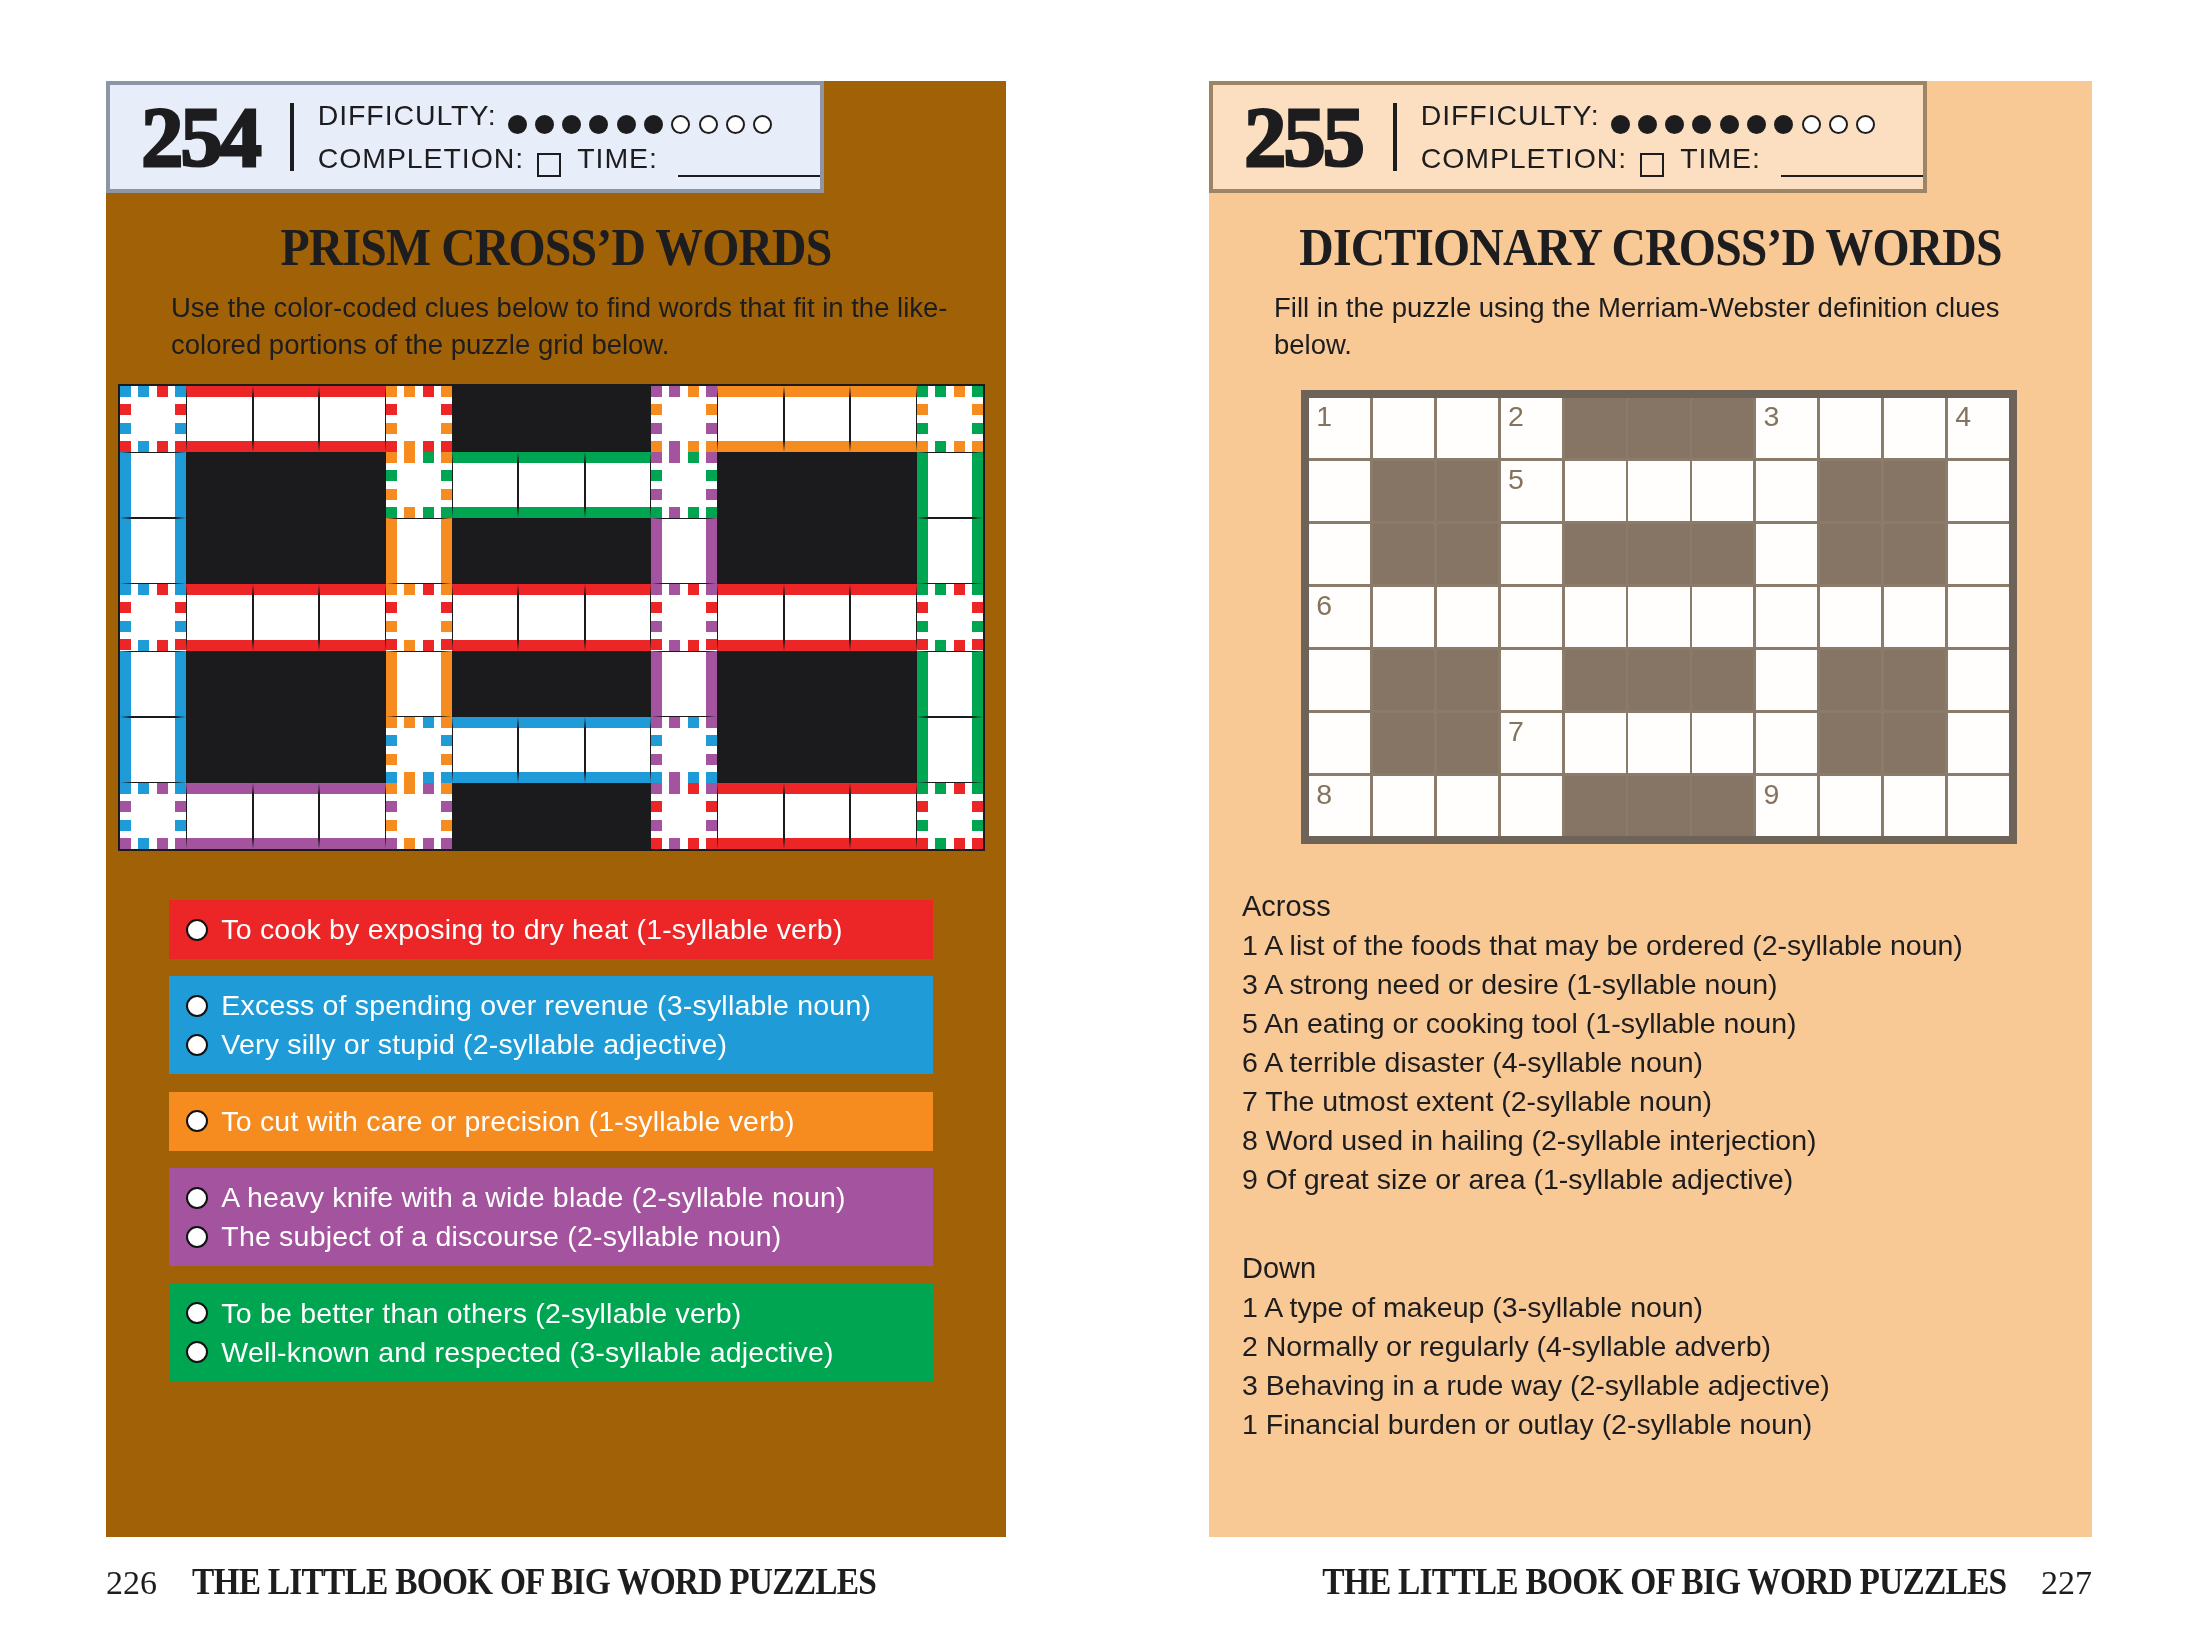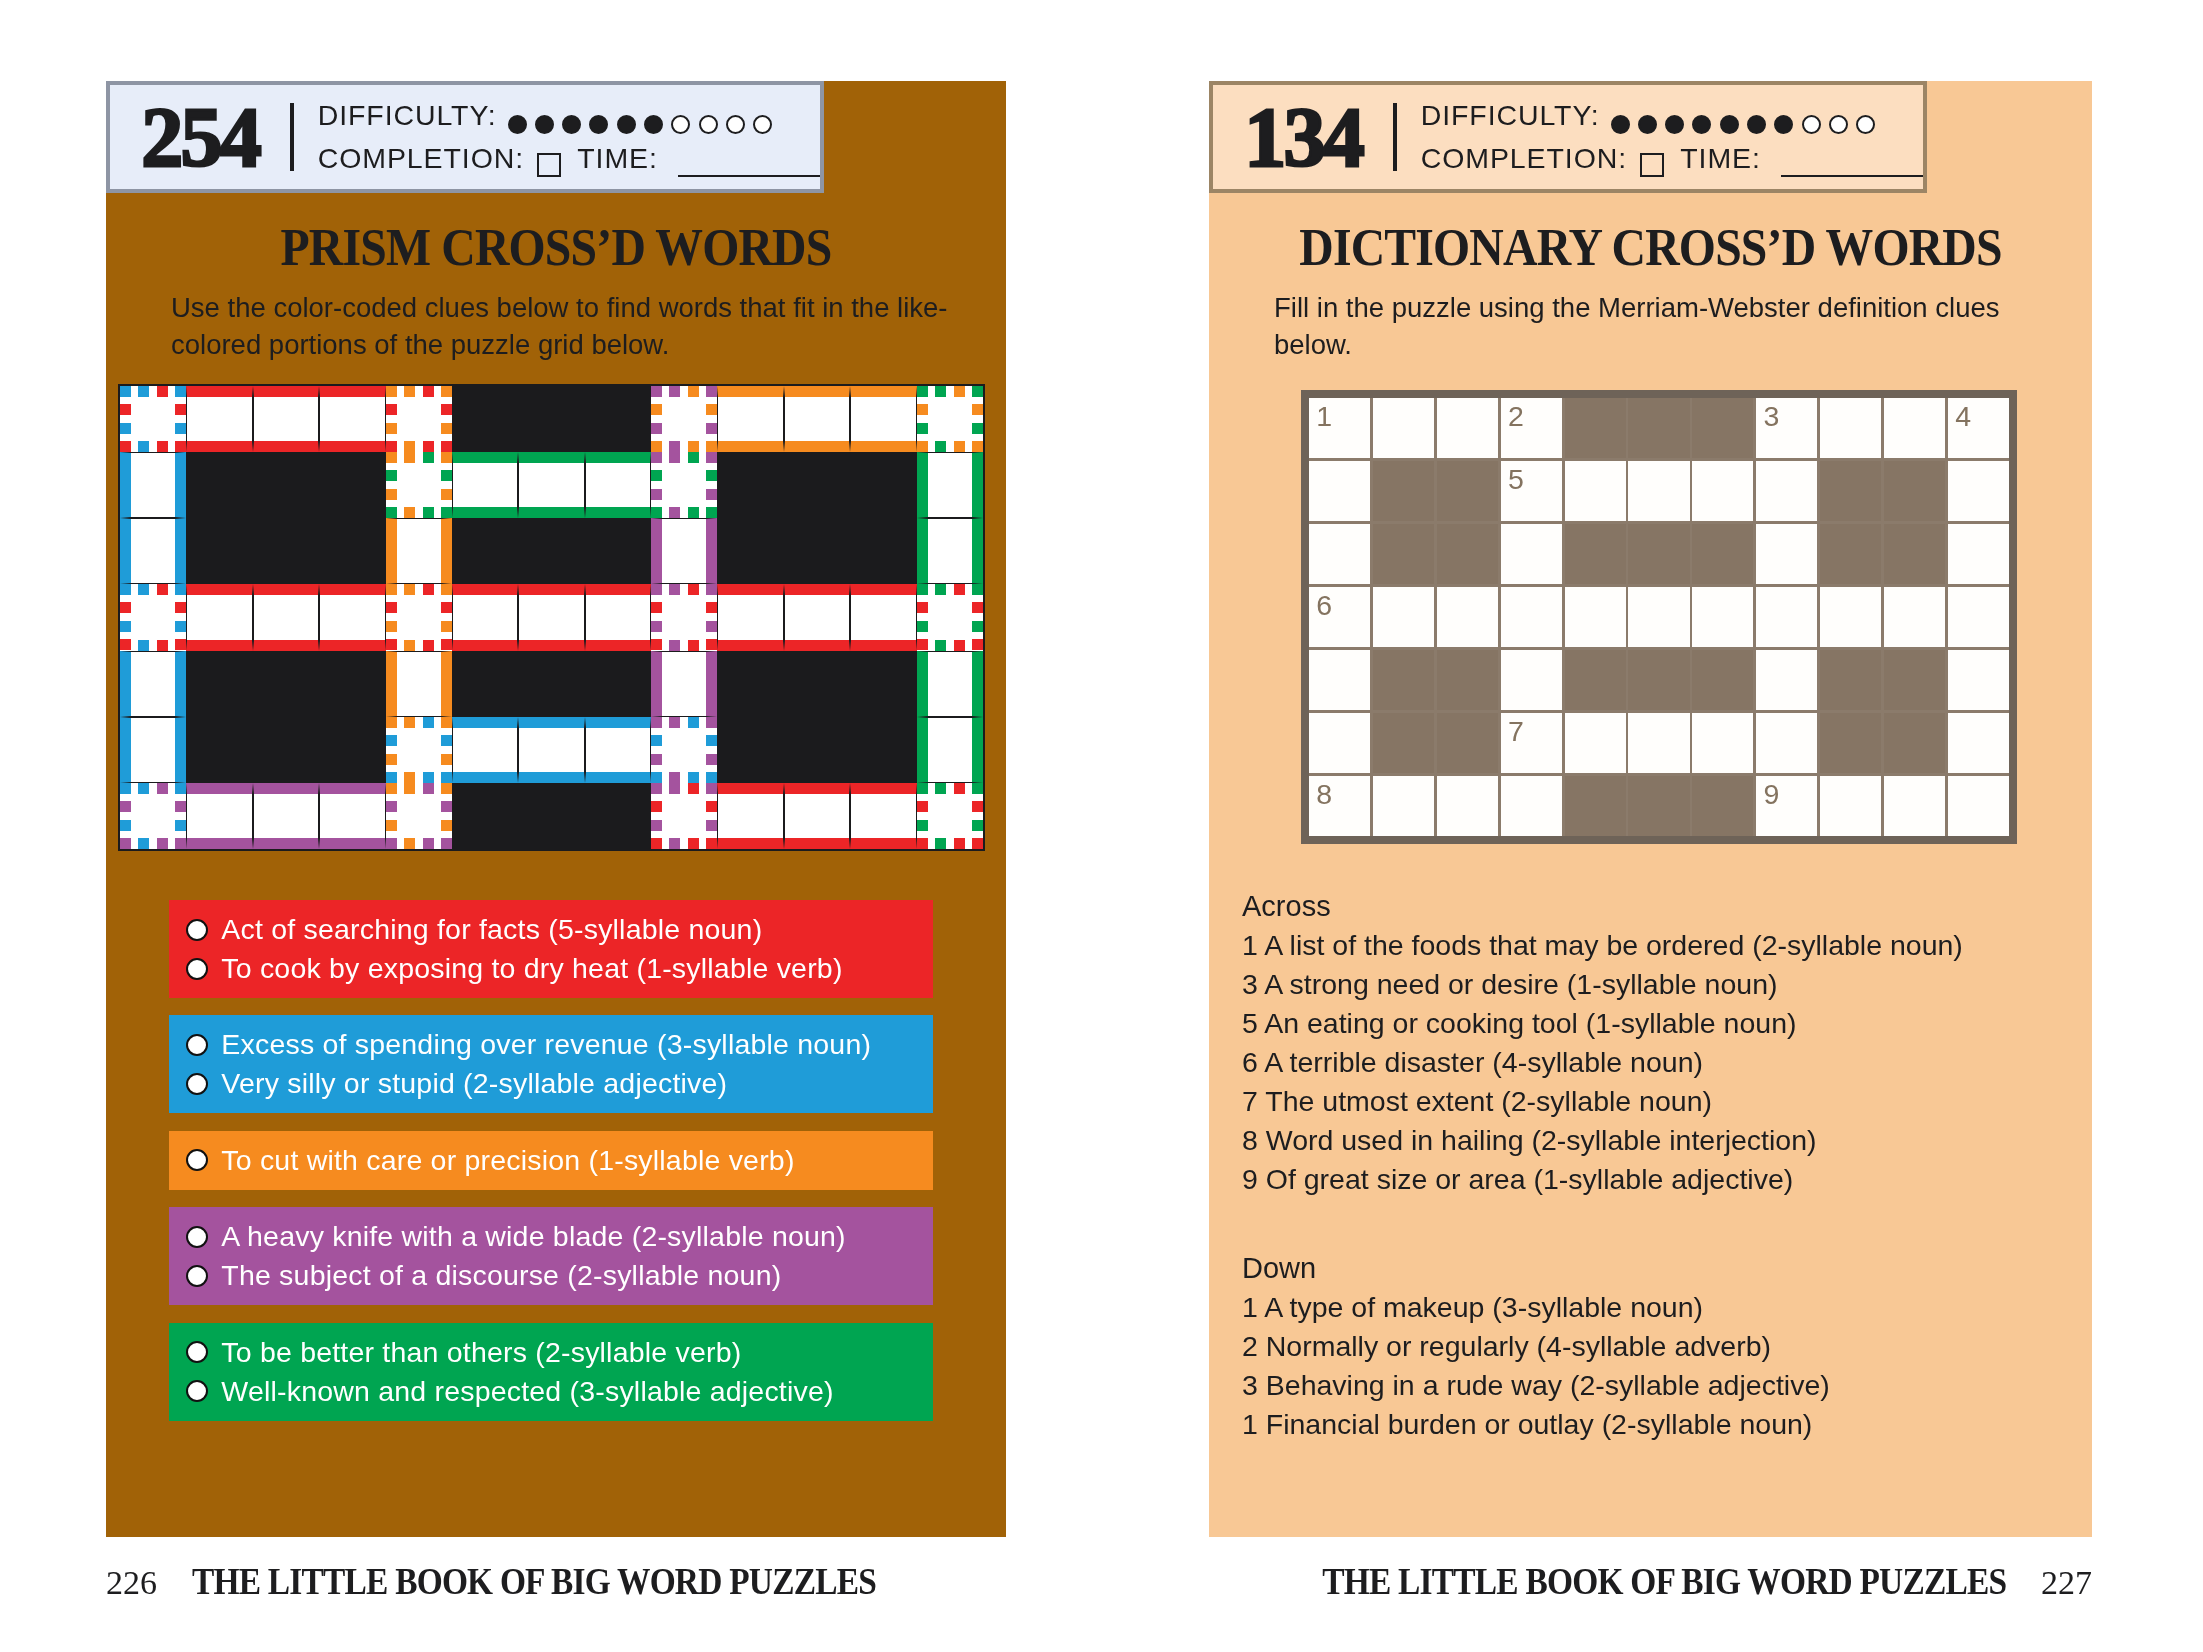--- a/index.html
+++ b/index.html
@@ -273,24 +273,20 @@
         <div class="strip" style="width: 100%; height: 11px; bottom: 0px; left: 0px; background: repeating-linear-gradient(90deg, rgb(236, 37, 39) 0px, rgb(236, 37, 39) 11px, rgb(255, 255, 255) 11px, rgb(255, 255, 255) 18.4px, rgb(0, 165, 81) 18.4px, rgb(0, 165, 81) 29px, rgb(255, 255, 255) 29px, rgb(255, 255, 255) 37px);"></div>
         <div class="strip" style="width: 11px; height: 100%; left: 0px; top: 0px; background: repeating-linear-gradient(rgb(0, 165, 81) 0px, rgb(0, 165, 81) 11px, rgb(255, 255, 255) 11px, rgb(255, 255, 255) 18.4px, rgb(236, 37, 39) 18.4px, rgb(236, 37, 39) 29px, rgb(255, 255, 255) 29px, rgb(255, 255, 255) 37px);"></div>
         <div class="strip" style="width: 11px; height: 100%; right: 0px; top: 0px; background: repeating-linear-gradient(rgb(0, 165, 81) 0px, rgb(0, 165, 81) 11px, rgb(255, 255, 255) 11px, rgb(255, 255, 255) 18.4px, rgb(236, 37, 39) 18.4px, rgb(236, 37, 39) 29px, rgb(255, 255, 255) 29px, rgb(255, 255, 255) 37px);"></div>
       </div>
     </div>
 
   <div class="clue-boxes" id="clue-boxes">
       <div class="clue-box" style="background: rgb(236, 37, 39);">
         <div class="clue-row">
           <span class="bullet"></span>
-          <span class="clue-text">Act of searching for facts (5-syllable noun)</span>
-        </div>
-        <div class="clue-row">
-          <span class="bullet"></span>
           <span class="clue-text">To cook by exposing to dry heat (1-syllable verb)</span>
         </div>
       </div>
       <div class="clue-box" style="background: rgb(31, 156, 216);">
         <div class="clue-row">
           <span class="bullet"></span>
           <span class="clue-text">Excess of spending over revenue (3-syllable noun)</span>
         </div>
         <div class="clue-row">
           <span class="bullet"></span>
@@ -321,21 +317,21 @@
         <div class="clue-row">
           <span class="bullet"></span>
           <span class="clue-text">Well-known and respected (3-syllable adjective)</span>
         </div>
       </div>
     </div>
 </div>
 
 <div class="panel panel-right">
   <div class="header-box header-right">
-    <div class="puzzle-number">134</div>
+    <div class="puzzle-number">255</div>
     <div class="vert-sep"></div>
     <div class="meta">
       <div class="meta-row">
         <span class="meta-label">DIFFICULTY:</span>
         <span class="dots">
             <span class="dot filled"></span>
             <span class="dot filled"></span>
             <span class="dot filled"></span>
             <span class="dot filled"></span>
             <span class="dot filled"></span>

